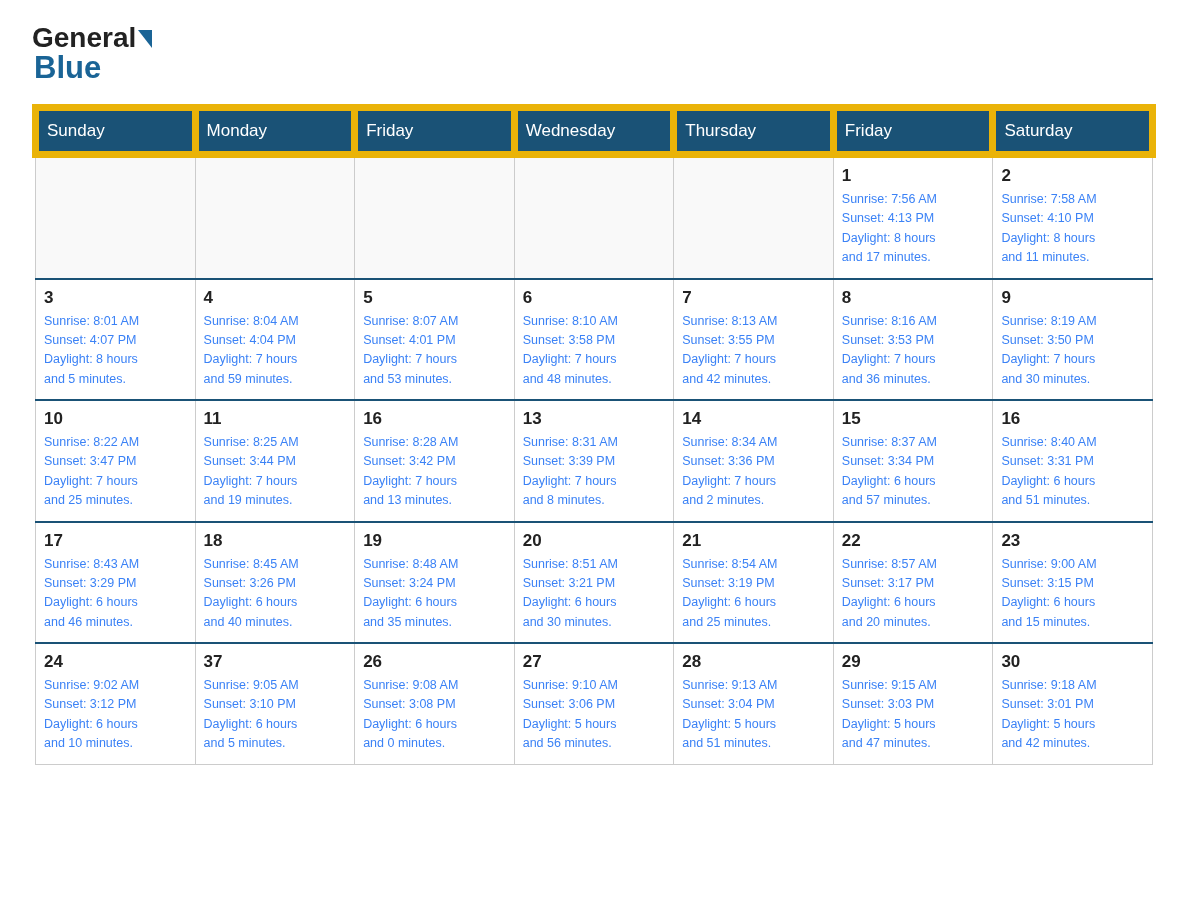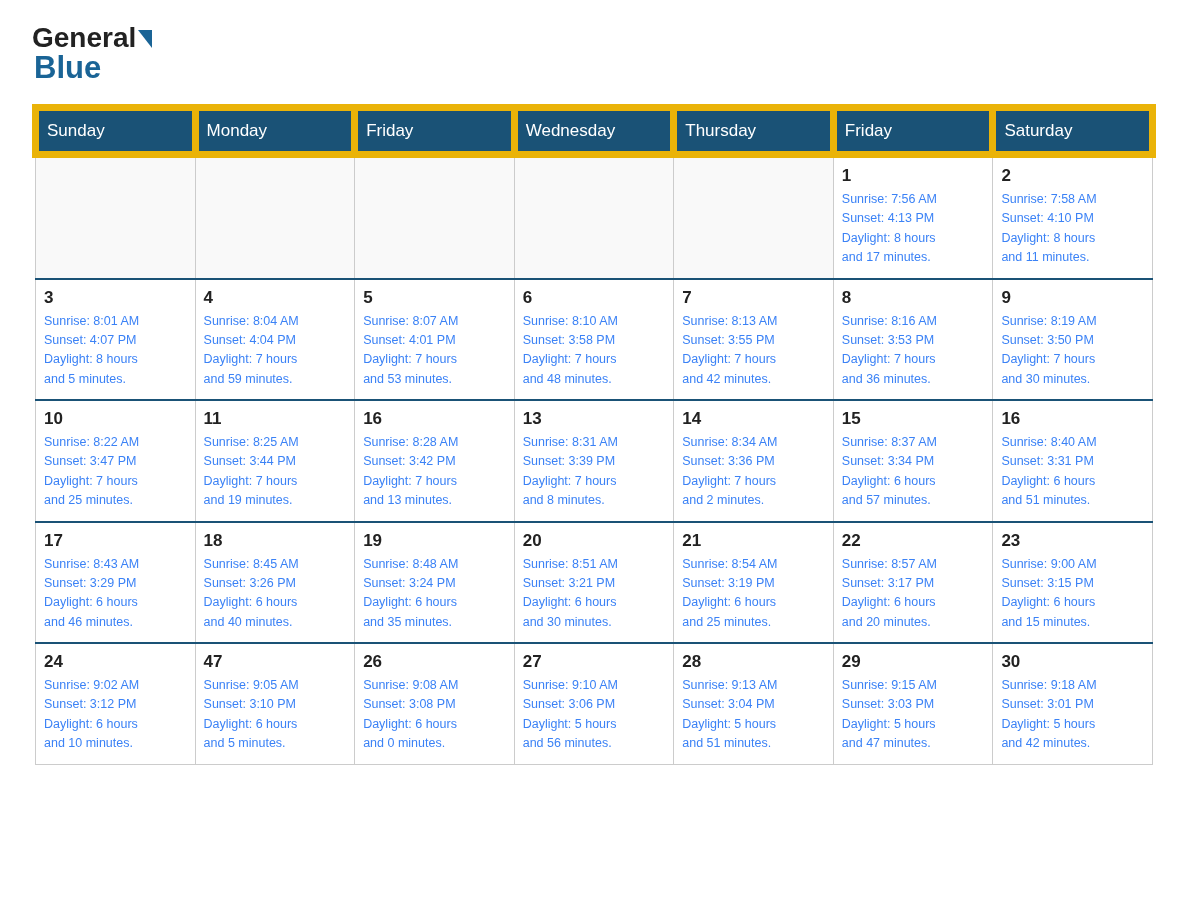--- a/index.html
+++ b/index.html
@@ -240,21 +240,21 @@
           <span class="day-num">23</span>
           <div class="day-info">Sunrise: 9:00 AM<br>Sunset: 3:15 PM<br>Daylight: 6 hours<br>and 15 minutes.</div>
         </td>
       </tr>
       <tr>
         <td>
           <span class="day-num">24</span>
           <div class="day-info">Sunrise: 9:02 AM<br>Sunset: 3:12 PM<br>Daylight: 6 hours<br>and 10 minutes.</div>
         </td>
         <td>
-          <span class="day-num">47</span>
+          <span class="day-num">37</span>
           <div class="day-info">Sunrise: 9:05 AM<br>Sunset: 3:10 PM<br>Daylight: 6 hours<br>and 5 minutes.</div>
         </td>
         <td>
           <span class="day-num">26</span>
           <div class="day-info">Sunrise: 9:08 AM<br>Sunset: 3:08 PM<br>Daylight: 6 hours<br>and 0 minutes.</div>
         </td>
         <td>
           <span class="day-num">27</span>
           <div class="day-info">Sunrise: 9:10 AM<br>Sunset: 3:06 PM<br>Daylight: 5 hours<br>and 56 minutes.</div>
         </td>

